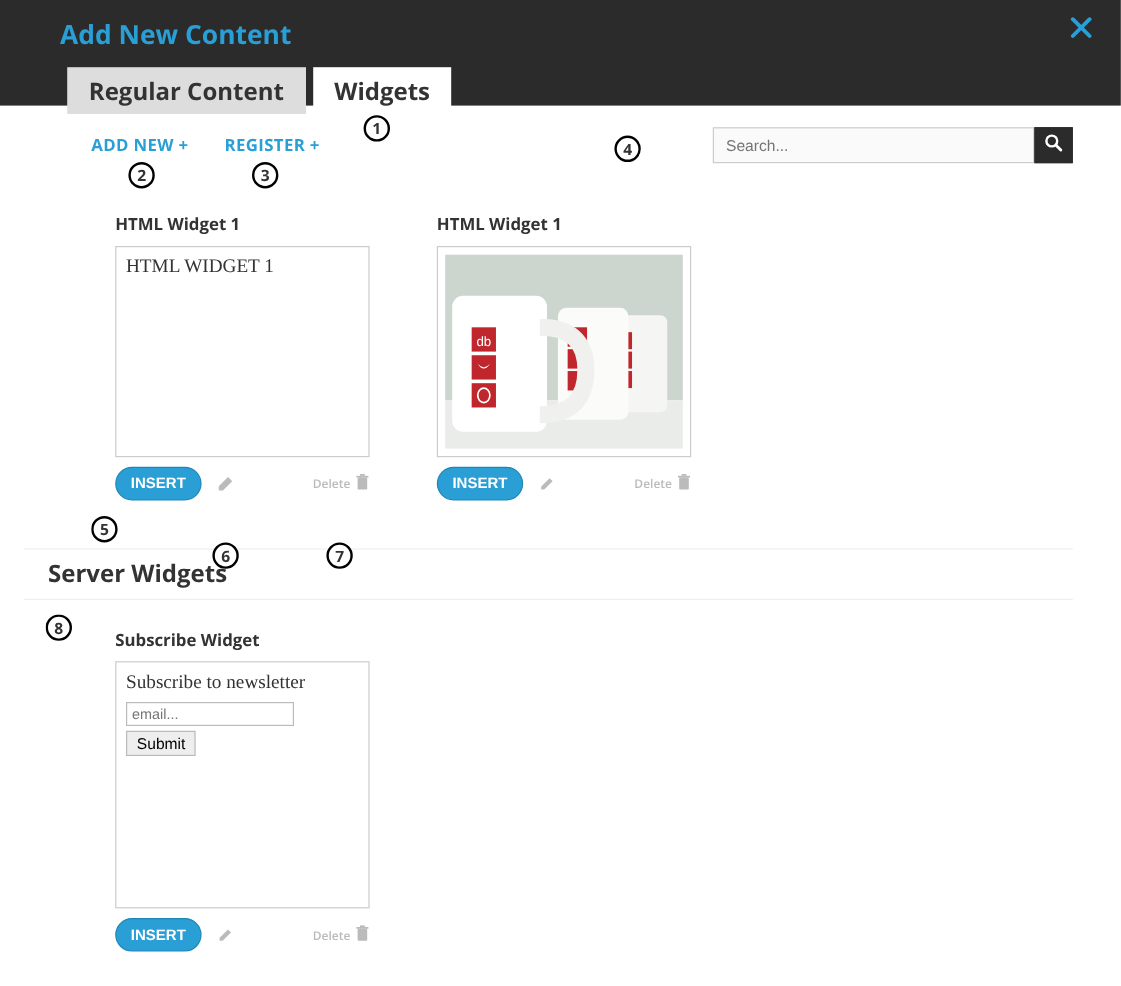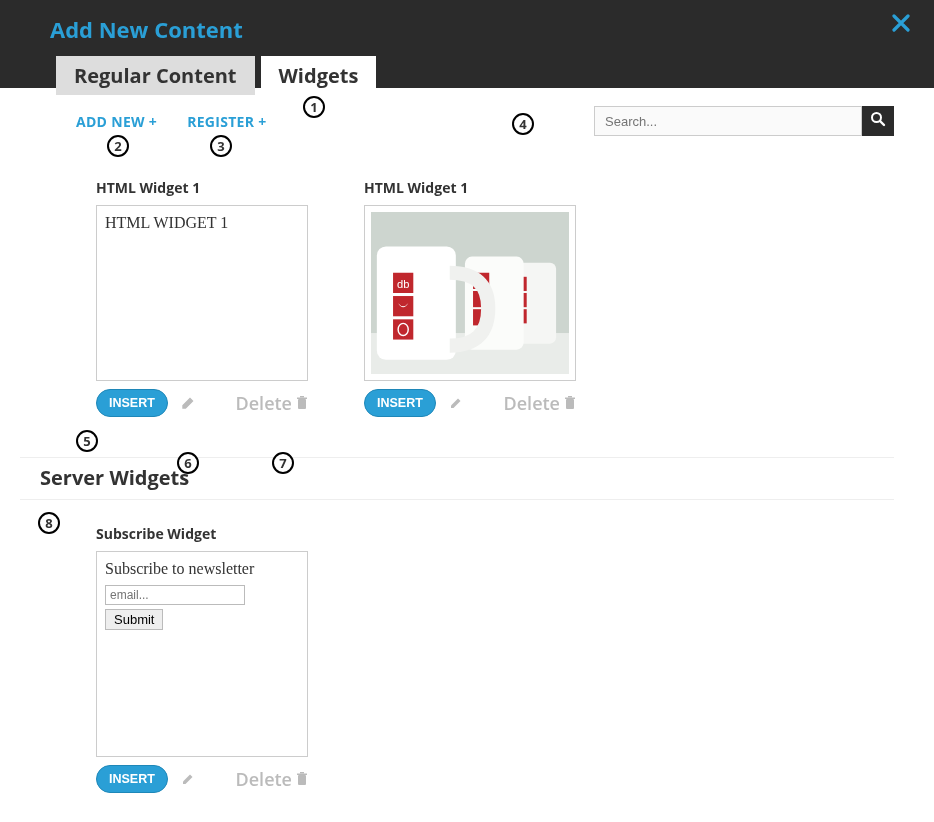--- a/index.html
+++ b/index.html
@@ -175,21 +175,21 @@
   .insert-btn {
     background: #2a9fd6;
     color: #fff;
     border: 1px solid #1e87b8;
     padding: 6px 12px;
     font-size: 12.5px;
     font-weight: 600;
     cursor: pointer;
     border-radius: 14px;
   }
-  .muted-icon-btn { color:#bbb; cursor:pointer; display:flex; align-items:center; gap:4px; font-size:18px; font-weight:600;}
+  .muted-icon-btn { color:#bbb; cursor:pointer; display:flex; align-items:center; gap:4px; font-size:10px; font-weight:600;}
   .muted-icon-btn svg { fill:#bbb; }
   .edit-slot { width: 20px; display:flex; justify-content:center; }
   .delete-slot { margin-left:auto; }
   .callout {
     position: absolute;
     width: 22px;
     height: 22px;
     border: 2px solid #000;
     border-radius: 50%;
     background: #fff;

